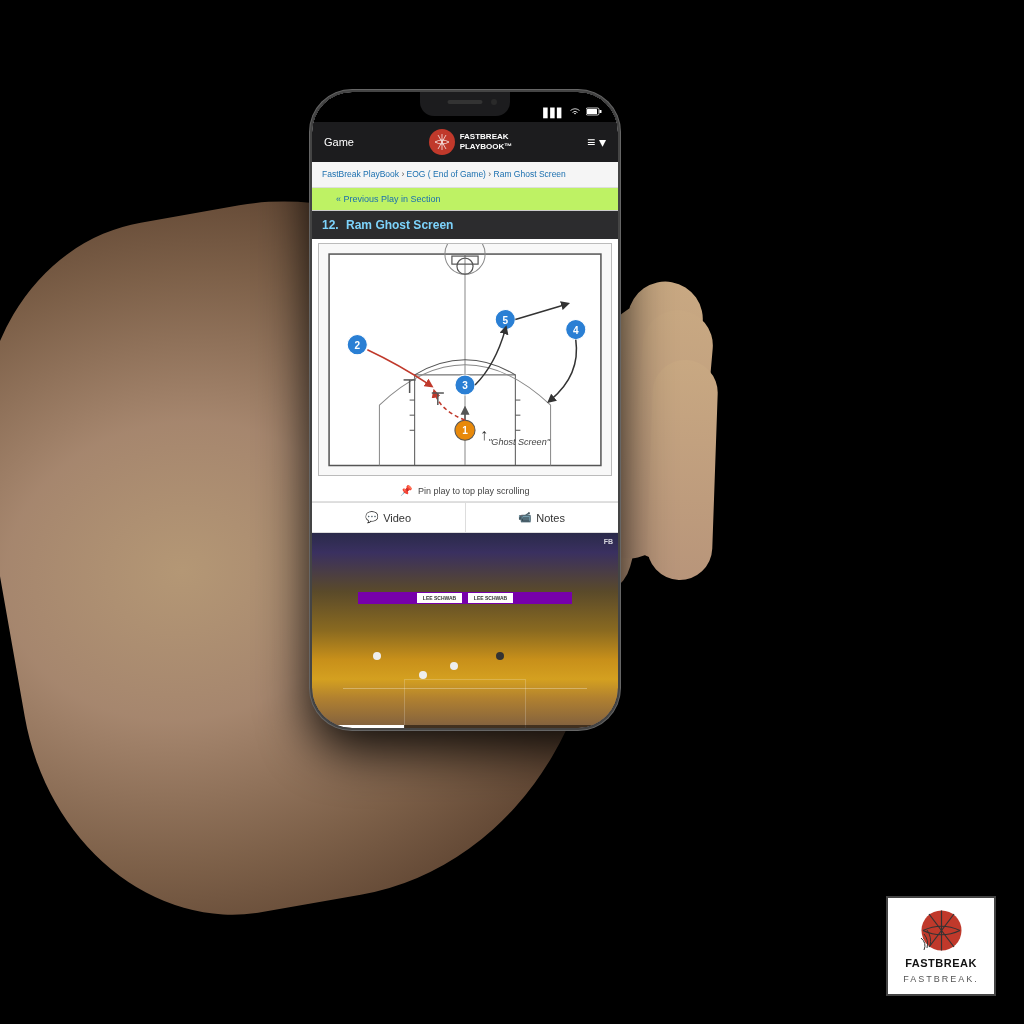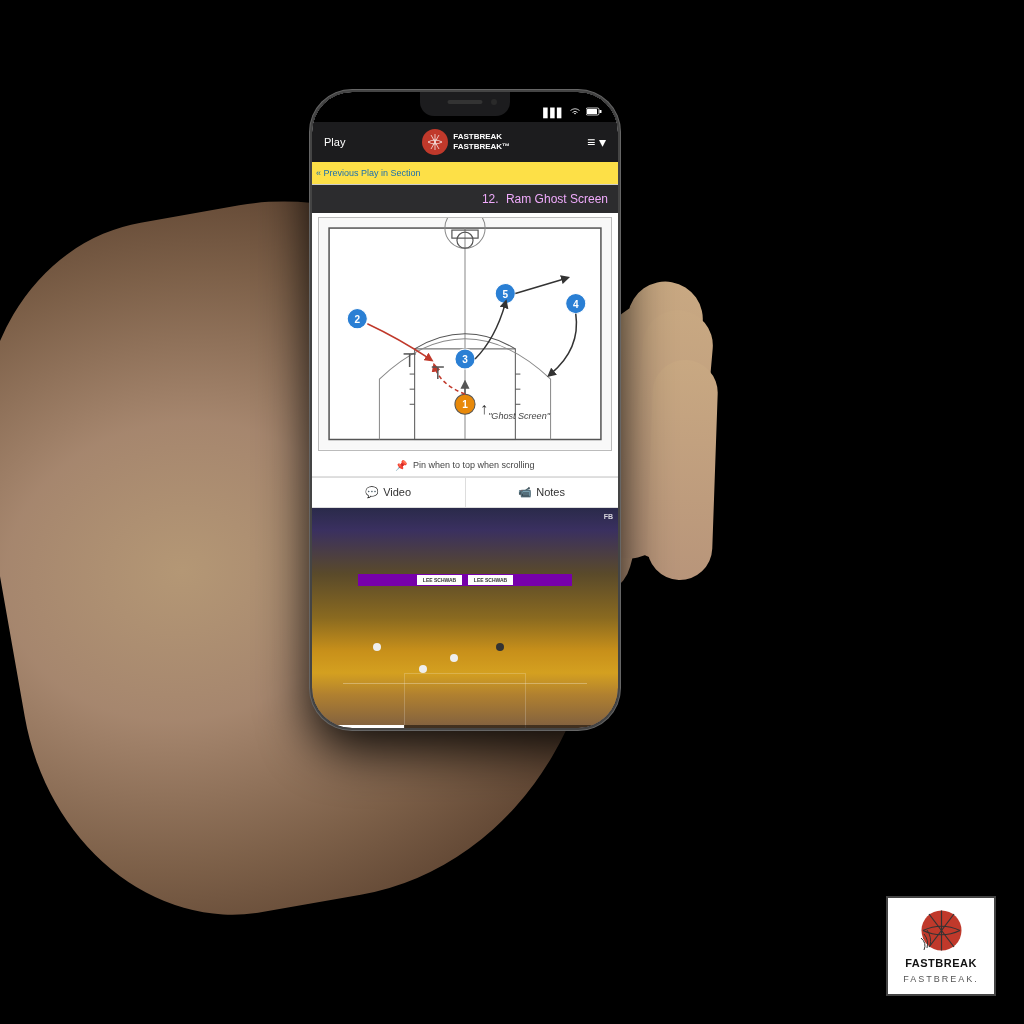--- a/index.html
+++ b/index.html
@@ -50,46 +50,53 @@
           <span style="color:#fff;font-size:9px;">
             <svg width="16" height="9" viewBox="0 0 16 9">
                 <rect x="0" y="1" width="13" height="7" rx="1.5" stroke="#fff" stroke-width="0.8" fill="none"></rect>
                 <rect x="1" y="2" width="10" height="5" rx="0.5" fill="#fff"></rect>
                 <rect x="13.5" y="3" width="2" height="3" rx="0.5" fill="#fff"></rect>
               </svg>
           </span>
         </div>
 
         <div style="background:#1c1c1e;height:40px;display:flex;align-items:center;padding:0 12px;justify-content:space-between;">
-          <span style="color:#fff;font-size:11px;">Play</span>
+          <span style="color:#fff;font-size:11px;">Game</span>
           <div style="display:flex;align-items:center;gap:5px;">
             <div style="width:26px;height:26px;background:#c0392b;border-radius:50%;display:flex;align-items:center;justify-content:center;">
               <svg width="18" height="18" viewBox="0 0 18 18">
                 <circle cx="9" cy="9" r="8" fill="#c0392b"></circle>
                 <path d="M2 9 Q9 5 16 9" stroke="#fff" stroke-width="0.7" fill="none"></path>
                 <path d="M2 9 Q9 13 16 9" stroke="#fff" stroke-width="0.7" fill="none"></path>
                 <path d="M9 1 L9 17" stroke="#fff" stroke-width="0.7"></path>
                 <path d="M5 2 L13 16" stroke="#fff" stroke-width="0.7"></path>
                 <path d="M13 2 L5 16" stroke="#fff" stroke-width="0.7"></path>
               </svg>
             </div>
             <div style="color:#fff;font-size:8px;font-weight:700;line-height:1.2;">
               <div>FASTBREAK</div>
-              <div>FASTBREAK™</div>
+              <div>PLAYBOOK™</div>
             </div>
           </div>
           <span style="color:#fff;font-size:14px;">≡ ▾</span>
         </div>
 
-
-        <div style="background:#fde047;padding:6px 4px;font-size:9px;color:#1a6faf;border-bottom:1px solid #ccc;">
+        <div style="background:#f5f5f5;padding:6px 10px;font-size:8.5px;color:#1a6faf;line-height:1.5;border-bottom:1px solid #ddd;">
+          <span>FastBreak PlayBook</span>
+          <span style="color:#555;"> › </span>
+          <span>EOG ( End of Game)</span>
+          <span style="color:#555;"> › </span>
+          <span>Ram Ghost Screen</span>
+        </div>
+
+        <div style="background:#bef264;padding:6px 24px;font-size:9px;color:#1a6faf;border-bottom:1px solid #ccc;">
           <span>« Previous Play in Section</span>
         </div>
 
-        <div style="background:#2c2c2e;padding:7px 10px;text-align:right;color:#f0abfc;font-size:12px;font-weight:400;">
+        <div style="background:#2c2c2e;padding:7px 10px;text-align:left;color:#7dd3fc;font-size:12px;font-weight:700;">
           <span>12.</span>
           <span style="margin-left:4px;">Ram Ghost Screen</span>
         </div>
 
         <div style="margin:4px 6px;border:1px solid #bbb;background:#fff;">
           <svg width="100%" viewBox="0 0 290 230" style="display:block;">
 
             <rect x="0" y="0" width="290" height="230" fill="#f8f8f8"></rect>
 
             <rect x="10" y="10" width="270" height="210" fill="white" stroke="#555" stroke-width="1.5"></rect>
@@ -168,21 +175,21 @@
               </marker>
               <marker id="arr-black3" markerWidth="6" markerHeight="6" refX="3" refY="3" orient="auto">
                 <path d="M0,0 L0,6 L6,3 z" fill="#333"></path>
               </marker>
             </defs>
           </svg>
         </div>
 
         <div style="display:flex;align-items:center;justify-content:center;gap:5px;padding:5px 8px;background:#fff;font-size:9px;color:#444;border-bottom:1px solid #e0e0e0;">
           <span style="font-size:10px;">📌</span>
-          <span>Pin when to top when scrolling</span>
+          <span>Pin play to top play scrolling</span>
         </div>
 
         <div style="display:flex;border-top:1px solid #ddd;border-bottom:1px solid #ddd;background:#fff;">
           <div style="flex:1;padding:8px 0;text-align:center;font-size:11px;color:#333;display:flex;align-items:center;justify-content:center;gap:4px;border-right:1px solid #ddd;">
             <span style="font-size:11px;">💬</span>
             <span>Video</span>
           </div>
           <div style="flex:1;padding:8px 0;text-align:center;font-size:11px;color:#333;display:flex;align-items:center;justify-content:center;gap:4px;">
             <span style="font-size:11px;">📹</span>
             <span>Notes</span>

